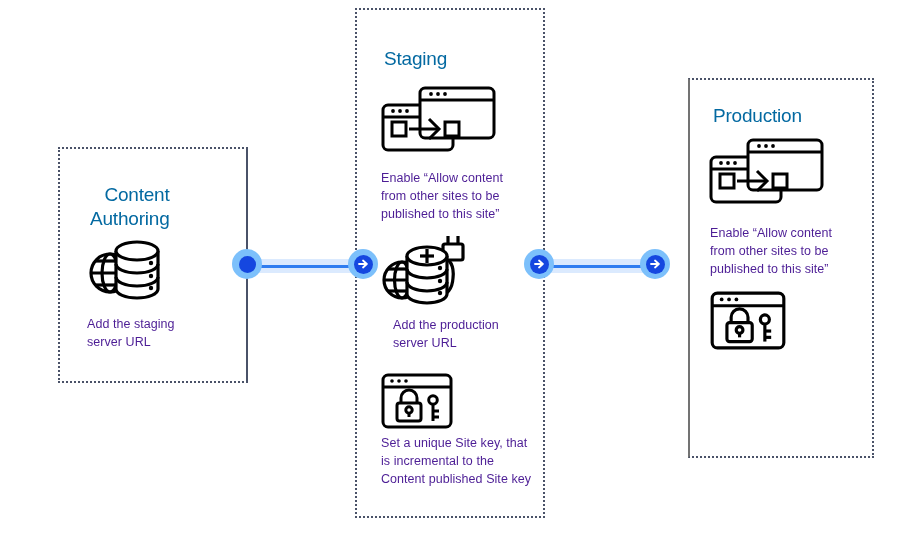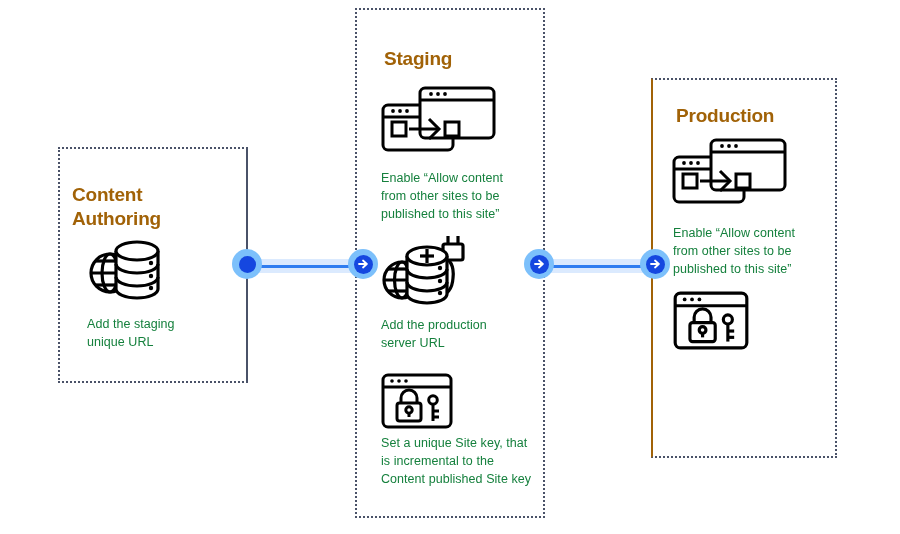--- a/index.html
+++ b/index.html
@@ -40,54 +40,54 @@
     height: 236px;
     border-right: 2px solid #4a5268;
   }
   .col-staging {
     left: 355px;
     top: 8px;
     width: 190px;
     height: 510px;
   }
   .col-production {
-    left: 651px;
+    left: 688px;
     top: 78px;
     width: 186px;
     height: 380px;
-    border-left: 2px solid #a16207;
+    border-left: 2px solid #737373;
   }
 
   .col-inner {
     position: absolute;
     left: 0; top: 0;
     width: 100%;
     height: 100%;
   }
 
   
   .col-title {
     position: absolute;
-    font-weight: bold;
+    font-weight: normal;
     font-size: 19px;
     line-height: 24px;
     letter-spacing: -0.2px;
-    color: #a16207;
+    color: #0369a1;
     white-space: pre-line;
   }
-  .title-authoring { left: 12px; top: 34px; }
+  .title-authoring { left: 30px; top: 34px; text-align: right; }
   .title-staging   { left: 27px; top: 37px; }
   .title-production{ left: 23px; top: 24px; }
 
   
   .caption {
     position: absolute;
     font-size: 12.5px;
     line-height: 18px;
-    color: #15803d;
+    color: #4c1d95;
     white-space: pre-line;
     letter-spacing: 0.05px;
   }
 
   
   .icon {
     position: absolute;
   }
 
   
@@ -173,21 +173,21 @@
           <ellipse cx="51" cy="18" rx="21" ry="9" fill="#fff"></ellipse>
           <path d="M30 31 a21 9 0 0 0 42 0" fill="none"></path>
           <path d="M30 44 a21 9 0 0 0 42 0" fill="none"></path>
           <circle cx="65" cy="30" r="2.2" fill="#000" stroke="none"></circle>
           <circle cx="65" cy="43" r="2.2" fill="#000" stroke="none"></circle>
           <circle cx="65" cy="55" r="2.2" fill="#000" stroke="none"></circle>
         </svg>
       </div>
 
       <div class="caption" style="left:27px; top:166px; width:150px;">Add the staging
-unique URL</div>
+server URL</div>
 
     </div>
   </div>
 
   <div class="column col-dotted col-staging">
     <div class="col-inner">
 
       <div class="col-title title-staging">Staging</div>
 
       <div class="icon" style="left:24px; top:76px;">
@@ -239,21 +239,21 @@
           <path d="M26 48 a20 9 0 0 0 40 0" fill="none"></path>
           <circle cx="59" cy="34" r="2.2" fill="#000" stroke="none"></circle>
           <circle cx="59" cy="47" r="2.2" fill="#000" stroke="none"></circle>
           <circle cx="59" cy="59" r="2.2" fill="#000" stroke="none"></circle>
 
           <line x1="46" y1="15" x2="46" y2="29"></line>
           <line x1="39" y1="22" x2="53" y2="22"></line>
         </svg>
       </div>
 
-      <div class="caption" style="left:24px; top:306px; width:160px;">Add the production
+      <div class="caption" style="left:36px; top:306px; width:160px;">Add the production
 server URL</div>
 
       <div class="icon" style="left:24px; top:363px;">
         <svg width="72" height="56" viewBox="0 0 72 56" fill="none" stroke="#000" stroke-width="3">
           <rect x="2" y="2" width="68" height="52" rx="5" fill="#fff"></rect>
           <line x1="2" y1="14" x2="70" y2="14"></line>
           <circle cx="11" cy="8" r="1.8" fill="#000" stroke="none"></circle>
           <circle cx="18" cy="8" r="1.8" fill="#000" stroke="none"></circle>
           <circle cx="25" cy="8" r="1.8" fill="#000" stroke="none"></circle>
 

